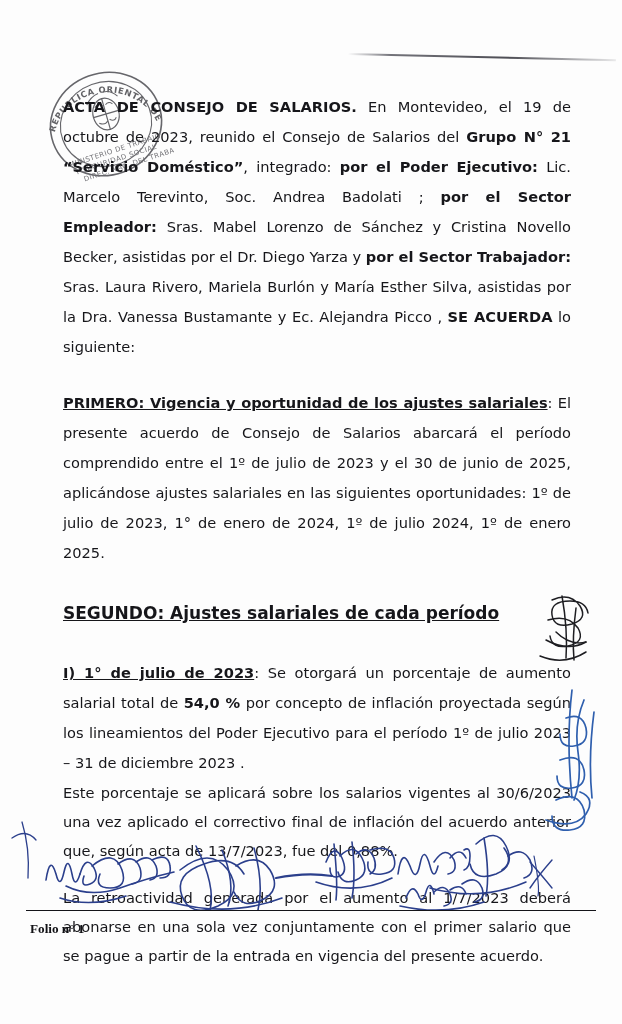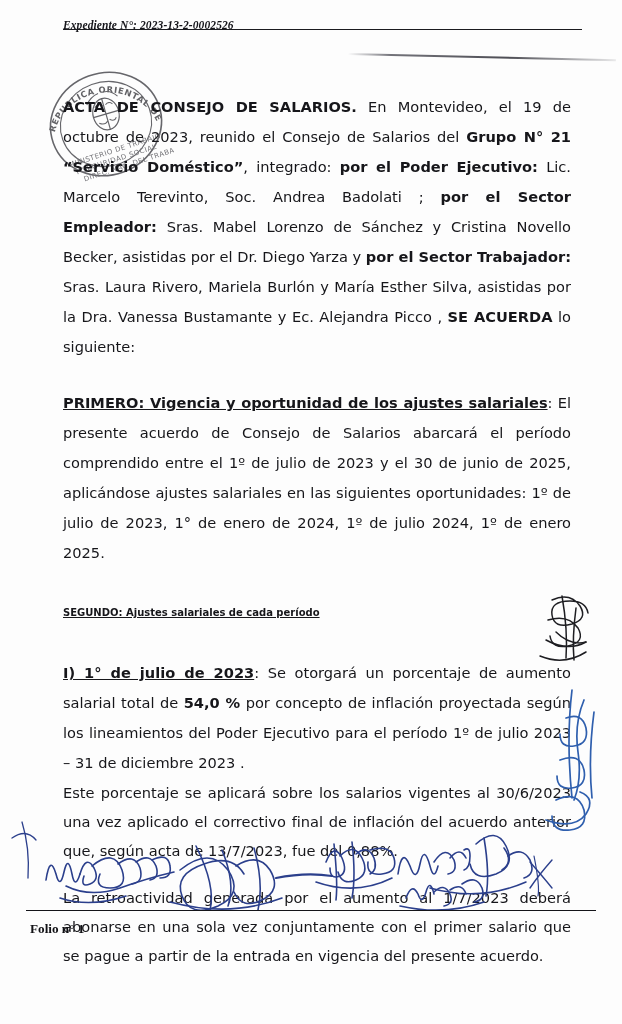--- a/index.html
+++ b/index.html
@@ -89,21 +89,21 @@
   }
   .b { font-weight: bold; }
   .bu { font-weight: bold; text-decoration: underline; }
 
   .gap-sm { height: 18px; }
   .gap-md { height: 26px; }
   .gap-lg { height: 30px; }
 
   .heading {
     margin: 0;
-    font-size: 10px;
+    font-size: 17px;
     line-height: 30px;
     color: #16161a;
     font-family: "DejaVu Sans", sans-serif;
   }
 
   
   p.para.tight { line-height: 29px; }
 
   
   .sig-layer {
@@ -138,24 +138,20 @@
     color: #121216;
     white-space: nowrap;
   }
   .footer-right { padding-right: 10px; font-family: Liberation Serif, serif; }
 </style>
 </head>
 <body>
 
 <div class="page">
 
-  <div class="expediente-wrap">
-    <span class="expediente-text">Expediente N°: 2023-13-2-0002526</span>
-    <div class="expediente-rule"></div>
-  </div>
 
   <div class="scan-line"></div>
 
   <div class="seal">
     <svg width="136" height="124" viewBox="0 0 136 124" xmlns="http://www.w3.org/2000/svg">
       <defs>
         <path id="arcOuter" d="M 16,76 A 54,50 0 0 1 120,62" fill="none"></path>
         <path id="arcInner" d="M 26,84 A 42,38 0 0 1 112,72" fill="none"></path>
         <path id="arcBottom" d="M 24,64 A 46,42 0 0 0 116,58" fill="none"></path>
       </defs>

